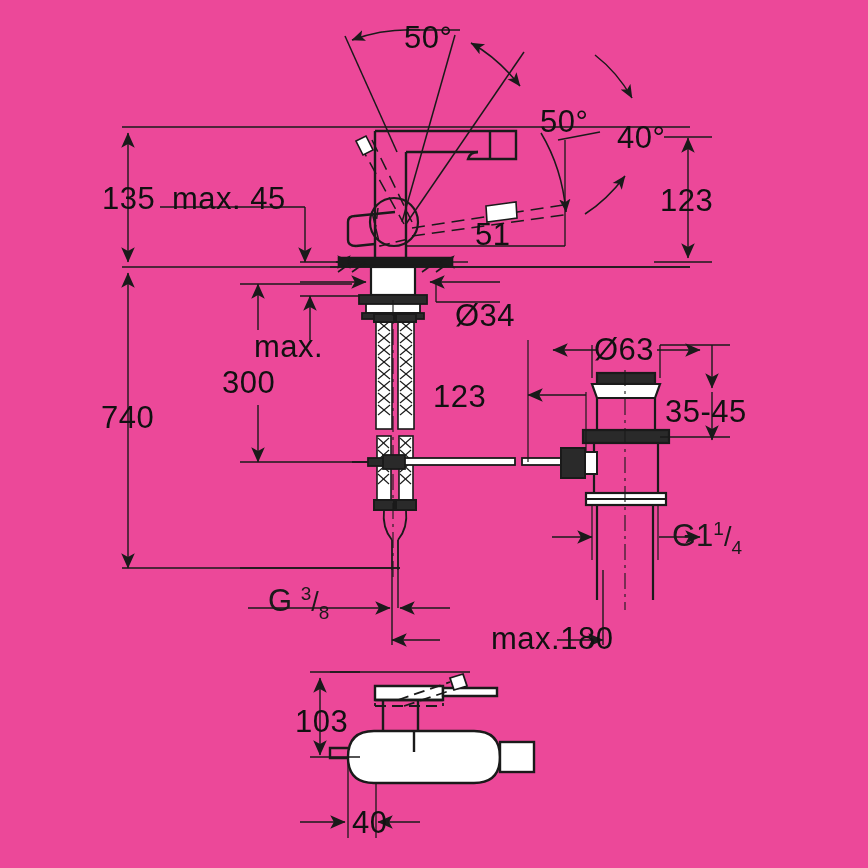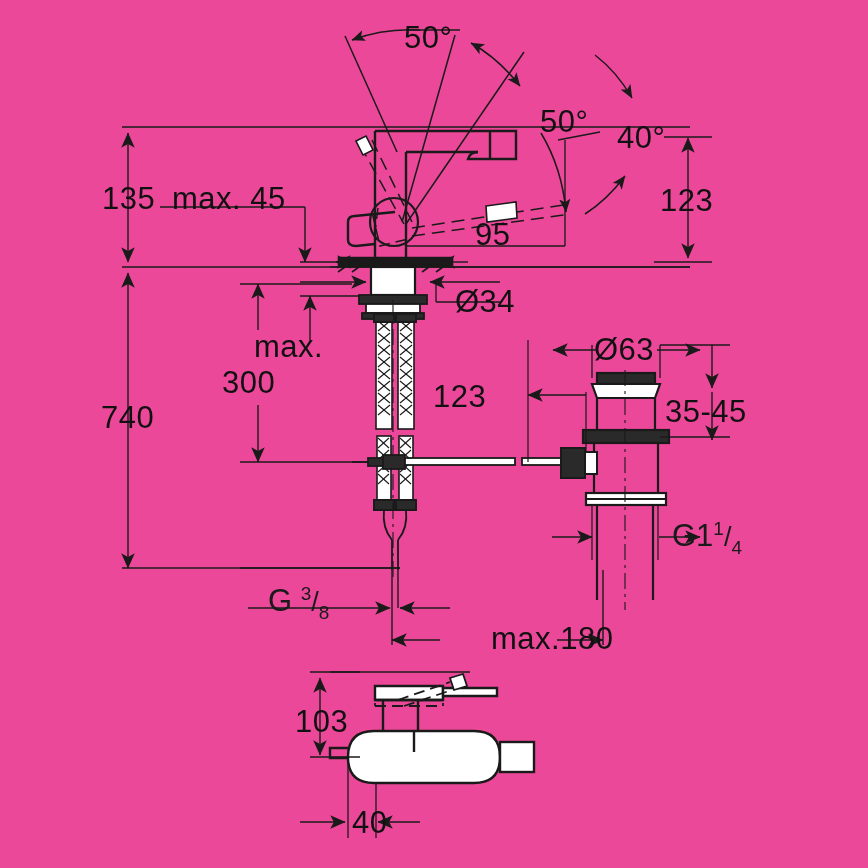--- a/index.html
+++ b/index.html
@@ -379,29 +379,29 @@
     </g>
   </svg>
 
   <div class="lbl dim" style="left:404px;top:22px;">50°</div>
   <div class="lbl dim" style="left:540px;top:106px;">50°</div>
   <div class="lbl dim" style="left:617px;top:122px;">40°</div>
 
   <div class="lbl dim" style="left:102px;top:183px;">135</div>
   <div class="lbl dim" style="left:172px;top:183px;">max. 45</div>
 
-  <div class="lbl dim" style="left:475px;top:219px;">95</div>
+  <div class="lbl dim" style="left:475px;top:219px;">51</div>
   <div class="lbl dim" style="left:660px;top:185px;">123</div>
 
   <div class="lbl dim" style="left:222px;top:331px;margin-left:32px;">max.</div>
   <div class="lbl dim" style="left:222px;top:367px;">300</div>
 
   <div class="lbl dim" style="left:101px;top:402px;">740</div>
 
-  <div class="lbl dim" style="left:455px;top:286px;">Ø34</div>
+  <div class="lbl dim" style="left:455px;top:300px;">Ø34</div>
   <div class="lbl dim" style="left:433px;top:381px;">123</div>
 
   <div class="lbl dim" style="left:594px;top:334px;">Ø63</div>
   <div class="lbl dim" style="left:665px;top:396px;">35-45</div>
 
   <div class="frac" style="left:672px;top:498px;margin-top:20px;">
     <span>G1</span><span class="num">1</span><span class="sl">/</span><span class="den">4</span>
   </div>
 
   <div class="frac" style="left:268px;top:583px;">

